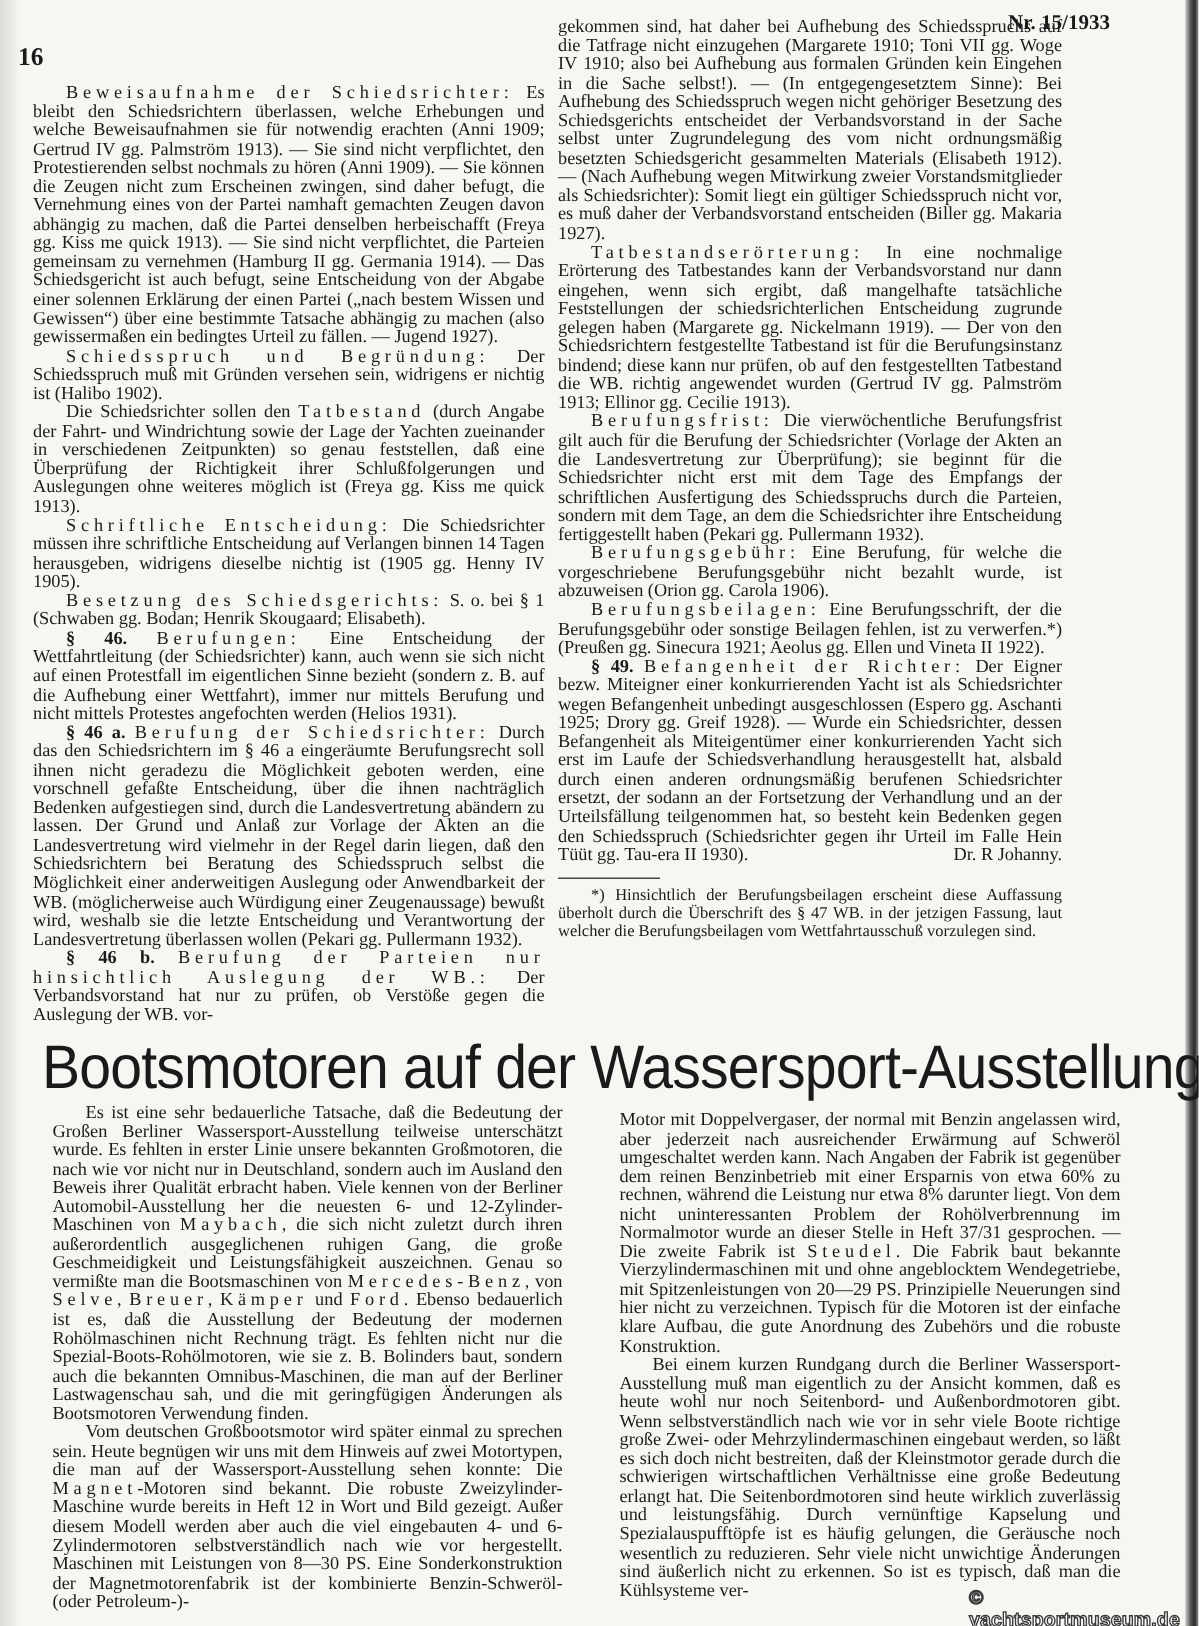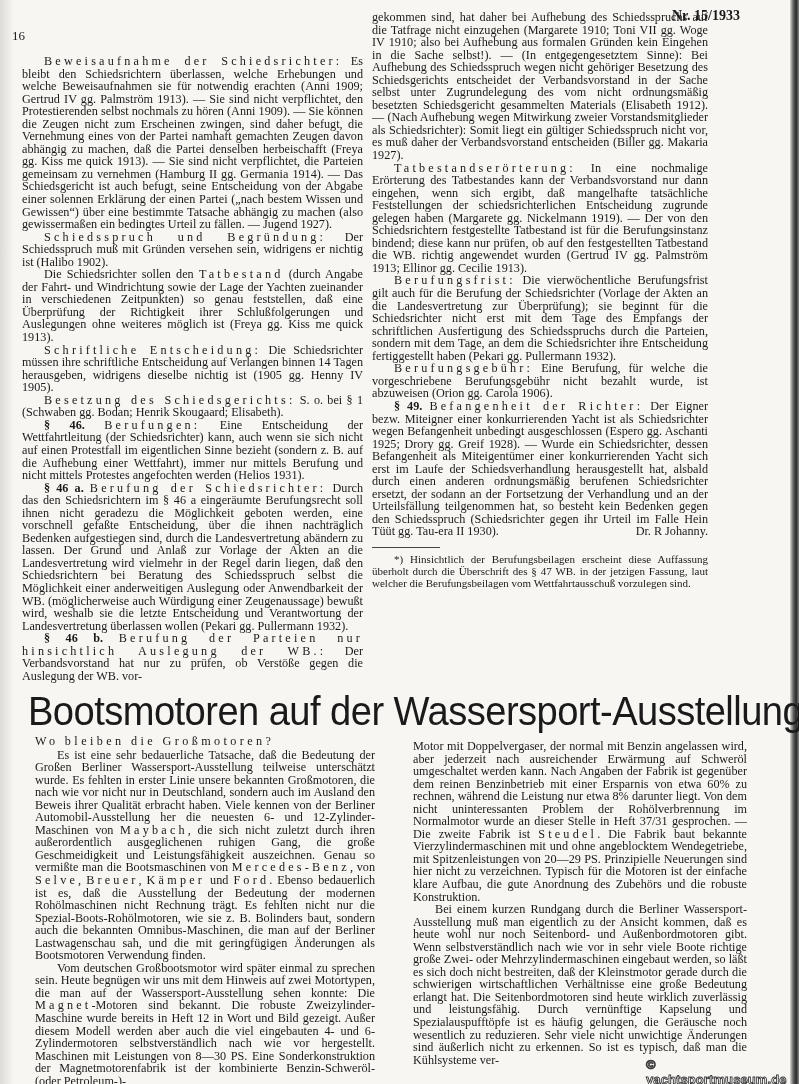--- a/index.html
+++ b/index.html
@@ -11,21 +11,21 @@
   }
   .page-edge-right {
     position: absolute; right: 0; top: 0; width: 9px; height: 1084px;
     background: linear-gradient(to right, #d9d8d4, #5a5a5a 40%, #2a2a2a 70%, #8a8a8a);
   }
   .page-shadow-left {
     position: absolute; left: 0; top: 0; width: 14px; height: 1084px;
     background: linear-gradient(to right, #dcdbd6, rgba(247,246,242,0));
   }
   .page-number {
-    position: absolute; left: 12px; top: 28px; font-size: 13px; font-weight: normal;
+    position: absolute; left: 12px; top: 28px; font-size: 17px; font-weight: bold;
   }
   .issue {
     position: absolute; left: 672px; top: 8px; font-size: 14px; font-weight: bold;
   }
   .col {
     position: absolute; font-size: 12.2px; line-height: 12.55px; text-align: justify;
     hyphens: manual;
   }
   .col p { margin: 0; text-indent: 22px; }
   .col p.noindent { text-indent: 0; }
@@ -71,29 +71,29 @@
   <p><span class="b">§ 46.</span> <span class="sp">Berufungen:</span><span> Eine Entscheidung der Wettfahrtleitung (der Schiedsrichter) kann, auch wenn sie sich nicht auf einen Protestfall im eigentlichen Sinne bezieht (sondern z. B. auf die Aufhebung einer Wettfahrt), immer nur mittels Berufung und nicht mittels Protestes angefochten werden (Helios 1931).</span></p>
   <p><span class="b">§ 46 a.</span> <span class="sp">Berufung der Schiedsrichter:</span><span> Durch das den Schiedsrichtern im § 46 a eingeräumte Berufungsrecht soll ihnen nicht geradezu die Möglichkeit geboten werden, eine vorschnell gefaßte Entscheidung, über die ihnen nachträglich Bedenken aufgestiegen sind, durch die Landesvertretung abändern zu lassen. Der Grund und Anlaß zur Vorlage der Akten an die Landesvertretung wird vielmehr in der Regel darin liegen, daß den Schiedsrichtern bei Beratung des Schiedsspruch selbst die Möglichkeit einer anderweitigen Auslegung oder Anwendbarkeit der WB. (möglicherweise auch Würdigung einer Zeugenaussage) bewußt wird, weshalb sie die letzte Entscheidung und Verantwortung der Landesvertretung überlassen wollen (Pekari gg. Pullermann 1932).</span></p>
   <p><span class="b">§ 46 b.</span> <span class="sp">Berufung der Parteien nur hinsichtlich Auslegung der WB.:</span><span> Der Verbandsvorstand hat nur zu prüfen, ob Verstöße gegen die Auslegung der WB. vor-</span></p>
 </div>
 
 <div class="col" id="col-right-top">
   <p class="noindent"><span>gekommen sind, hat daher bei Aufhebung des Schiedsspruchs auf die Tatfrage nicht einzugehen (Margarete 1910; Toni VII gg. Woge IV 1910; also bei Aufhebung aus formalen Gründen kein Eingehen in die Sache selbst!). — (In entgegengesetztem Sinne): Bei Aufhebung des Schiedsspruch wegen nicht gehöriger Besetzung des Schiedsgerichts entscheidet der Verbandsvorstand in der Sache selbst unter Zugrundelegung des vom nicht ordnungsmäßig besetzten Schiedsgericht gesammelten Materials (Elisabeth 1912). — (Nach Aufhebung wegen Mitwirkung zweier Vorstandsmitglieder als Schiedsrichter): Somit liegt ein gültiger Schiedsspruch nicht vor, es muß daher der Verbandsvorstand entscheiden (Biller gg. Makaria 1927).</span></p>
   <p><span class="sp">Tatbestandserörterung:</span><span> In eine nochmalige Erörterung des Tatbestandes kann der Verbandsvorstand nur dann eingehen, wenn sich ergibt, daß mangelhafte tatsächliche Feststellungen der schiedsrichterlichen Entscheidung zugrunde gelegen haben (Margarete gg. Nickelmann 1919). — Der von den Schiedsrichtern festgestellte Tatbestand ist für die Berufungsinstanz bindend; diese kann nur prüfen, ob auf den festgestellten Tatbestand die WB. richtig angewendet wurden (Gertrud IV gg. Palmström 1913; Ellinor gg. Cecilie 1913).</span></p>
   <p><span class="sp">Berufungsfrist:</span><span> Die vierwöchentliche Berufungsfrist gilt auch für die Berufung der Schiedsrichter (Vorlage der Akten an die Landesvertretung zur Überprüfung); sie beginnt für die Schiedsrichter nicht erst mit dem Tage des Empfangs der schriftlichen Ausfertigung des Schiedsspruchs durch die Parteien, sondern mit dem Tage, an dem die Schiedsrichter ihre Entscheidung fertiggestellt haben (Pekari gg. Pullermann 1932).</span></p>
   <p><span class="sp">Berufungsgebühr:</span><span> Eine Berufung, für welche die vorgeschriebene Berufungsgebühr nicht bezahlt wurde, ist abzuweisen (Orion gg. Carola 1906).</span></p>
+  <p><span class="sp">Berufungsbeilagen:</span><span> Eine Berufungsschrift, der die Berufungsgebühr oder sonstige Beilagen fehlen, ist zu verwerfen.*) (Preußen gg. Sinecura 1921; Aeolus gg. Ellen und Vineta II 1922).</span></p>
   <p><span class="b">§ 49.</span> <span class="sp">Befangenheit der Richter:</span><span> Der Eigner bezw. Miteigner einer konkurrierenden Yacht ist als Schiedsrichter wegen Befangenheit unbedingt ausgeschlossen (Espero gg. Aschanti 1925; Drory gg. Greif 1928). — Wurde ein Schiedsrichter, dessen Befangenheit als Miteigentümer einer konkurrierenden Yacht sich erst im Laufe der Schiedsverhandlung herausgestellt hat, alsbald durch einen anderen ordnungsmäßig berufenen Schiedsrichter ersetzt, der sodann an der Fortsetzung der Verhandlung und an der Urteilsfällung teilgenommen hat, so besteht kein Bedenken gegen den Schiedsspruch (Schiedsrichter gegen ihr Urteil im Falle Hein Tüüt gg. Tau-era II 1930).</span> <span style="float:right">Dr. R Johanny.</span></p>
   <div class="footnote-rule"></div>
   <p class="footnote">*) Hinsichtlich der Berufungsbeilagen erscheint diese Auffassung überholt durch die Überschrift des § 47 WB. in der jetzigen Fassung, laut welcher die Berufungsbeilagen vom Wettfahrtausschuß vorzulegen sind.</p>
 </div>
 
 <div class="headline">Bootsmotoren auf der Wassersport-Ausstellung</div>
 
 <div class="col" id="col-left-bottom">
-  <p class="subhead">Wo bleiben die Großmotoren?</p>
   <p><span>Es ist eine sehr bedauerliche Tatsache, daß die Bedeutung der Großen Berliner Wassersport-Ausstellung teilweise unterschätzt wurde. Es fehlten in erster Linie unsere bekannten Großmotoren, die nach wie vor nicht nur in Deutschland, sondern auch im Ausland den Beweis ihrer Qualität erbracht haben. Viele kennen von der Berliner Automobil-Ausstellung her die neuesten 6- und 12-Zylinder-Maschinen von </span><span class="sp">Maybach</span><span>, die sich nicht zuletzt durch ihren außerordentlich ausgeglichenen ruhigen Gang, die große Geschmeidigkeit und Leistungsfähigkeit auszeichnen. Genau so vermißte man die Bootsmaschinen von </span><span class="sp">Mercedes-Benz</span><span>, von </span><span class="sp">Selve</span><span>, </span><span class="sp">Breuer</span><span>, </span><span class="sp">Kämper</span><span> und </span><span class="sp">Ford</span><span>. Ebenso bedauerlich ist es, daß die Ausstellung der Bedeutung der modernen Rohölmaschinen nicht Rechnung trägt. Es fehlten nicht nur die Spezial-Boots-Rohölmotoren, wie sie z. B. Bolinders baut, sondern auch die bekannten Omnibus-Maschinen, die man auf der Berliner Lastwagenschau sah, und die mit geringfügigen Änderungen als Bootsmotoren Verwendung finden.</span></p>
   <p><span>Vom deutschen Großbootsmotor wird später einmal zu sprechen sein. Heute begnügen wir uns mit dem Hinweis auf zwei Motortypen, die man auf der Wassersport-Ausstellung sehen konnte: Die </span><span class="sp">Magnet</span><span>-Motoren sind bekannt. Die robuste Zweizylinder-Maschine wurde bereits in Heft 12 in Wort und Bild gezeigt. Außer diesem Modell werden aber auch die viel eingebauten 4- und 6-Zylindermotoren selbstverständlich nach wie vor hergestellt. Maschinen mit Leistungen von 8—30 PS. Eine Sonderkonstruktion der Magnetmotorenfabrik ist der kombinierte Benzin-Schweröl- (oder Petroleum-)-</span></p>
 </div>
 
 <div class="col" id="col-right-bottom">
   <p class="noindent"><span>Motor mit Doppelvergaser, der normal mit Benzin angelassen wird, aber jederzeit nach ausreichender Erwärmung auf Schweröl umgeschaltet werden kann. Nach Angaben der Fabrik ist gegenüber dem reinen Benzinbetrieb mit einer Ersparnis von etwa 60% zu rechnen, während die Leistung nur etwa 8% darunter liegt. Von dem nicht uninteressanten Problem der Rohölverbrennung im Normalmotor wurde an dieser Stelle in Heft 37/31 gesprochen. — Die zweite Fabrik ist </span><span class="sp">Steudel</span><span>. Die Fabrik baut bekannte Vierzylindermaschinen mit und ohne angeblocktem Wendegetriebe, mit Spitzenleistungen von 20—29 PS. Prinzipielle Neuerungen sind hier nicht zu verzeichnen. Typisch für die Motoren ist der einfache klare Aufbau, die gute Anordnung des Zubehörs und die robuste Konstruktion.</span></p>
   <p>Bei einem kurzen Rundgang durch die Berliner Wassersport-Ausstellung muß man eigentlich zu der Ansicht kommen, daß es heute wohl nur noch Seitenbord- und Außenbordmotoren gibt. Wenn selbstverständlich nach wie vor in sehr viele Boote richtige große Zwei- oder Mehrzylindermaschinen eingebaut werden, so läßt es sich doch nicht bestreiten, daß der Kleinstmotor gerade durch die schwierigen wirtschaftlichen Verhältnisse eine große Bedeutung erlangt hat. Die Seitenbordmotoren sind heute wirklich zuverlässig und leistungsfähig. Durch vernünftige Kapselung und Spezialauspufftöpfe ist es häufig gelungen, die Geräusche noch wesentlich zu reduzieren. Sehr viele nicht unwichtige Änderungen sind äußerlich nicht zu erkennen. So ist es typisch, daß man die Kühlsysteme ver-</p>
 </div>
 
 <div class="watermark">© yachtsportmuseum.de</div>

